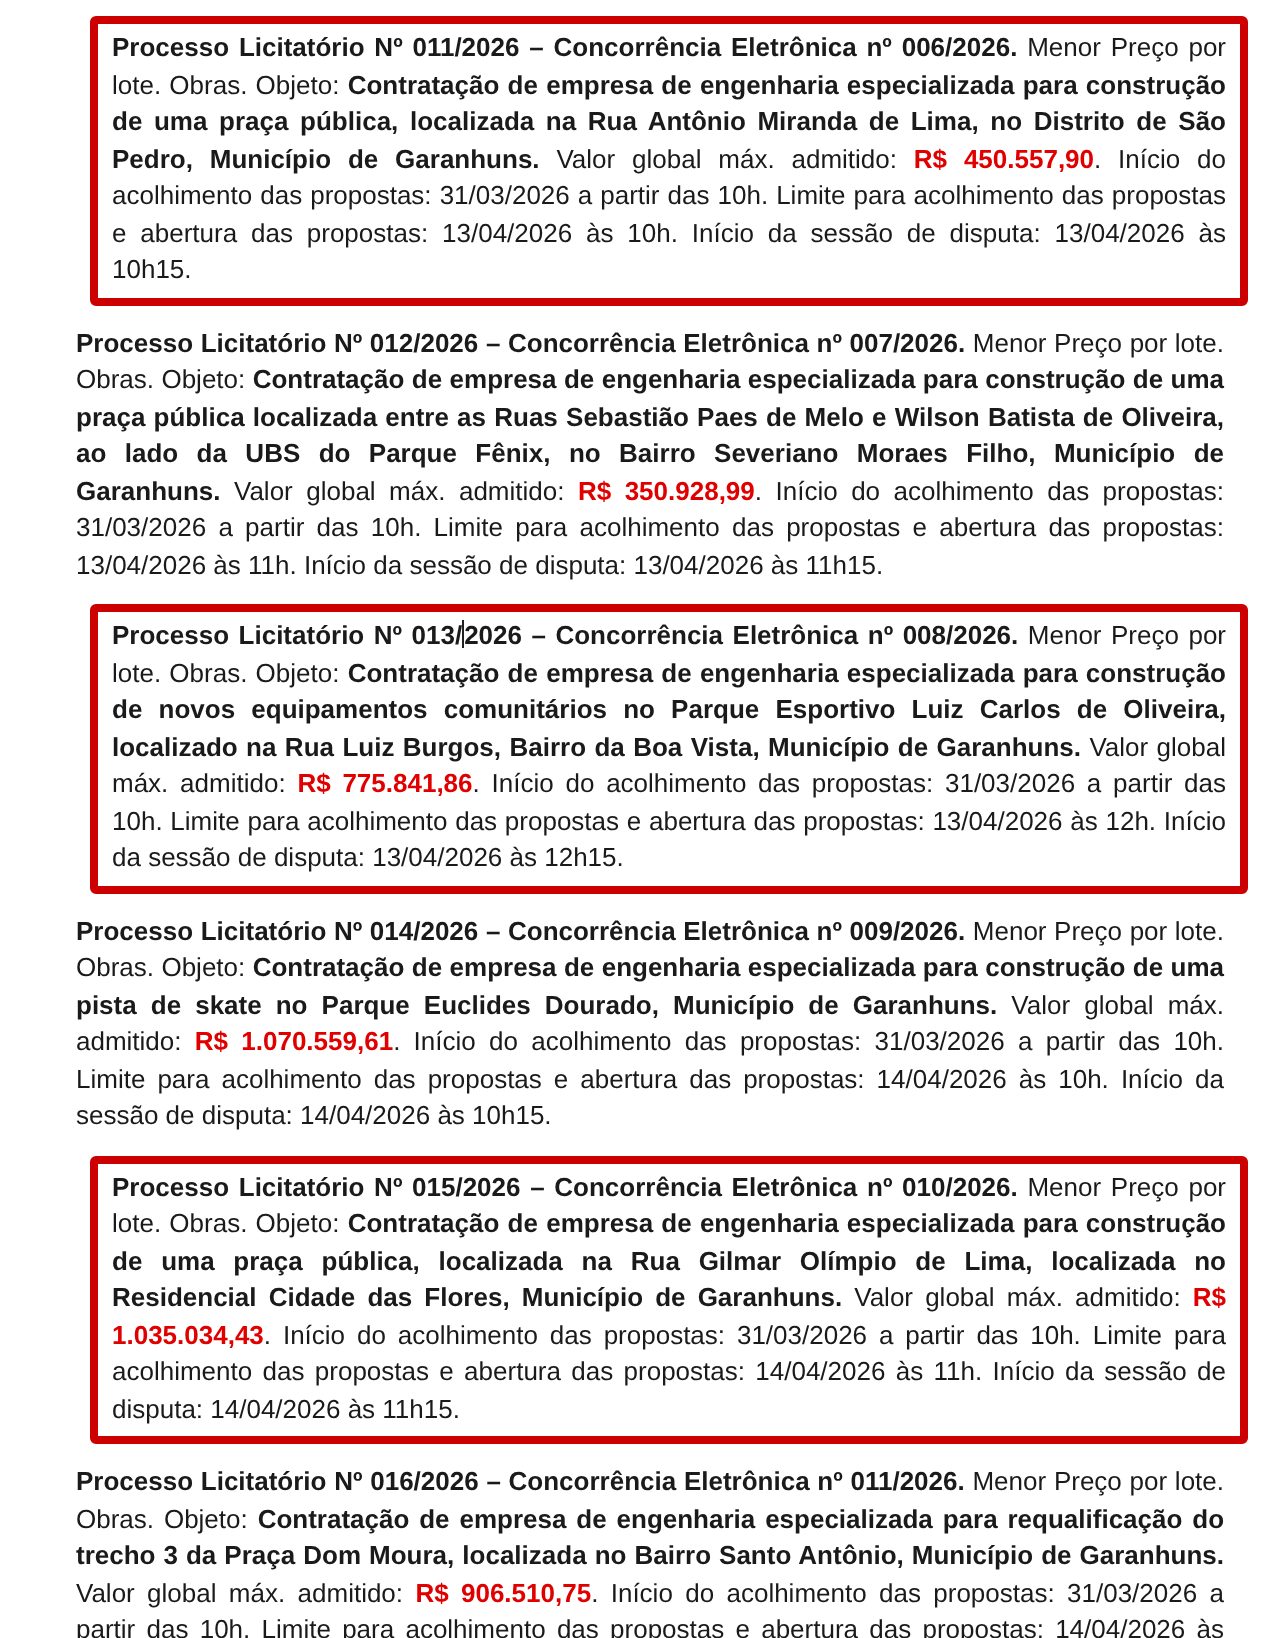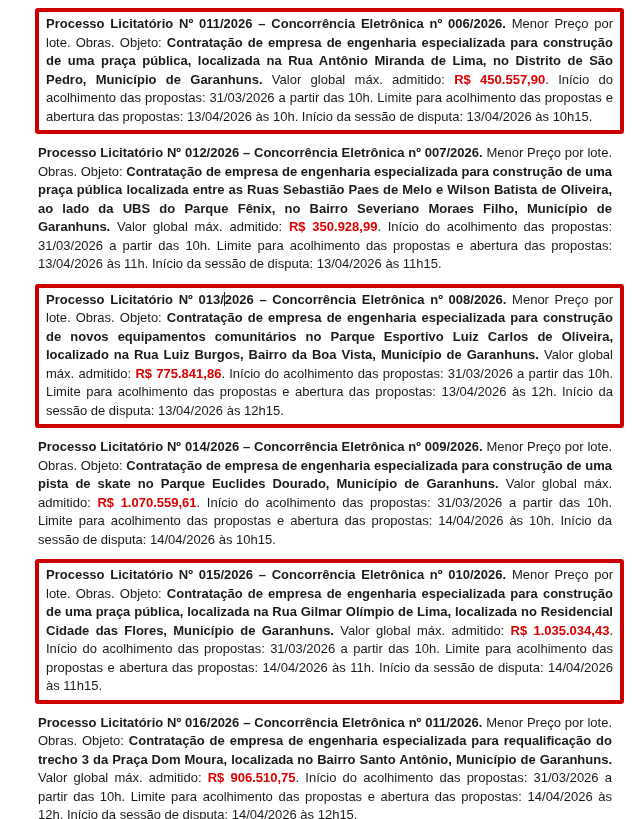--- a/index.html
+++ b/index.html
@@ -25,21 +25,21 @@
     font-size:13px;
     line-height:18.5px;
     color:var(--ink);
     text-align:justify;
     margin:0 12px 10px 11px;
   }
   .notice.boxed{
     border:4px solid var(--box-border);
     border-radius:3px;
     padding:3px 7px 4px 7px;
-    margin:0 0 10px 8px;
+    margin:0 0 10px 18px;
   }
   .seg-bold{font-weight:bold;}
   .seg-value{font-weight:bold;color:var(--value-red);}
   .caret{
     display:inline-block;
     width:1px;height:14px;
     background:#222222;
     vertical-align:-2px;
   }
 </style>

